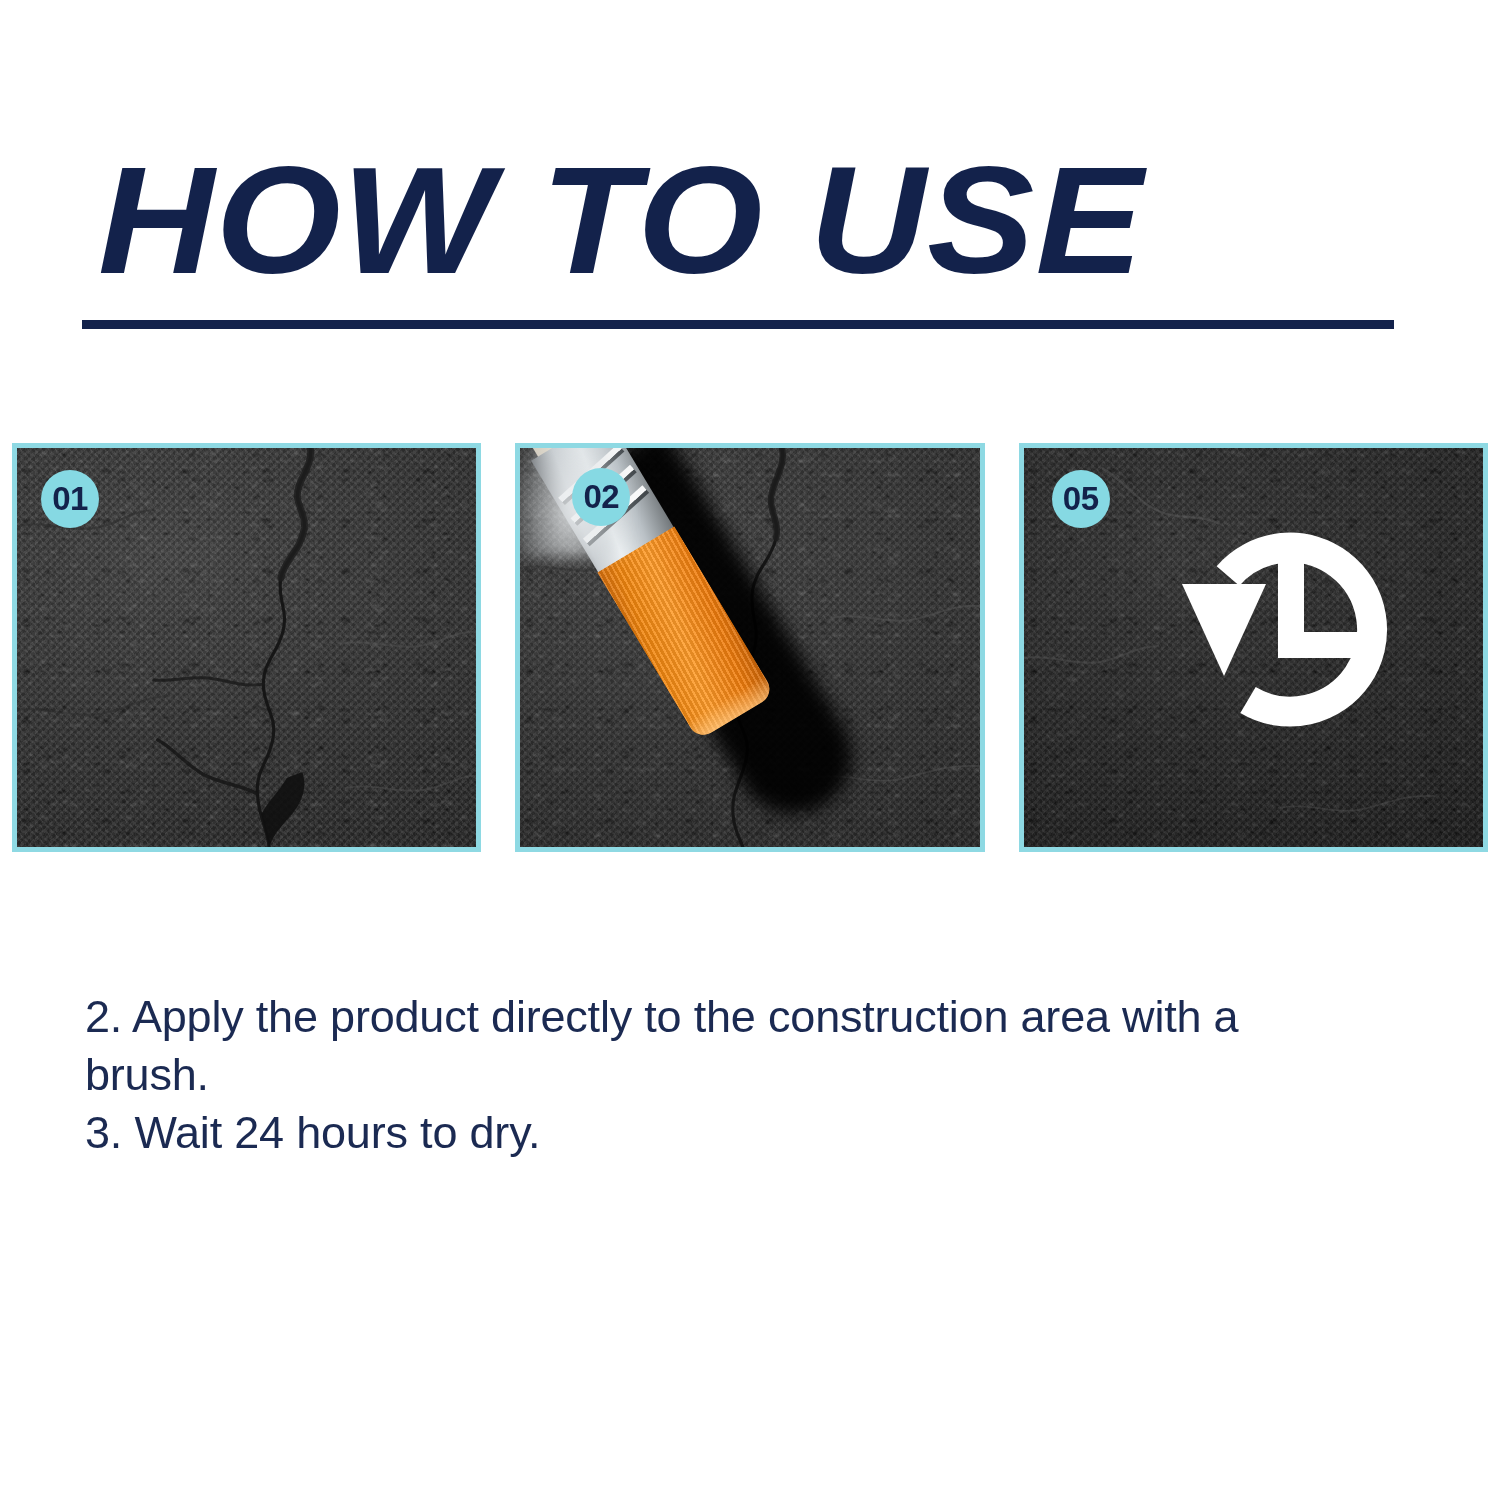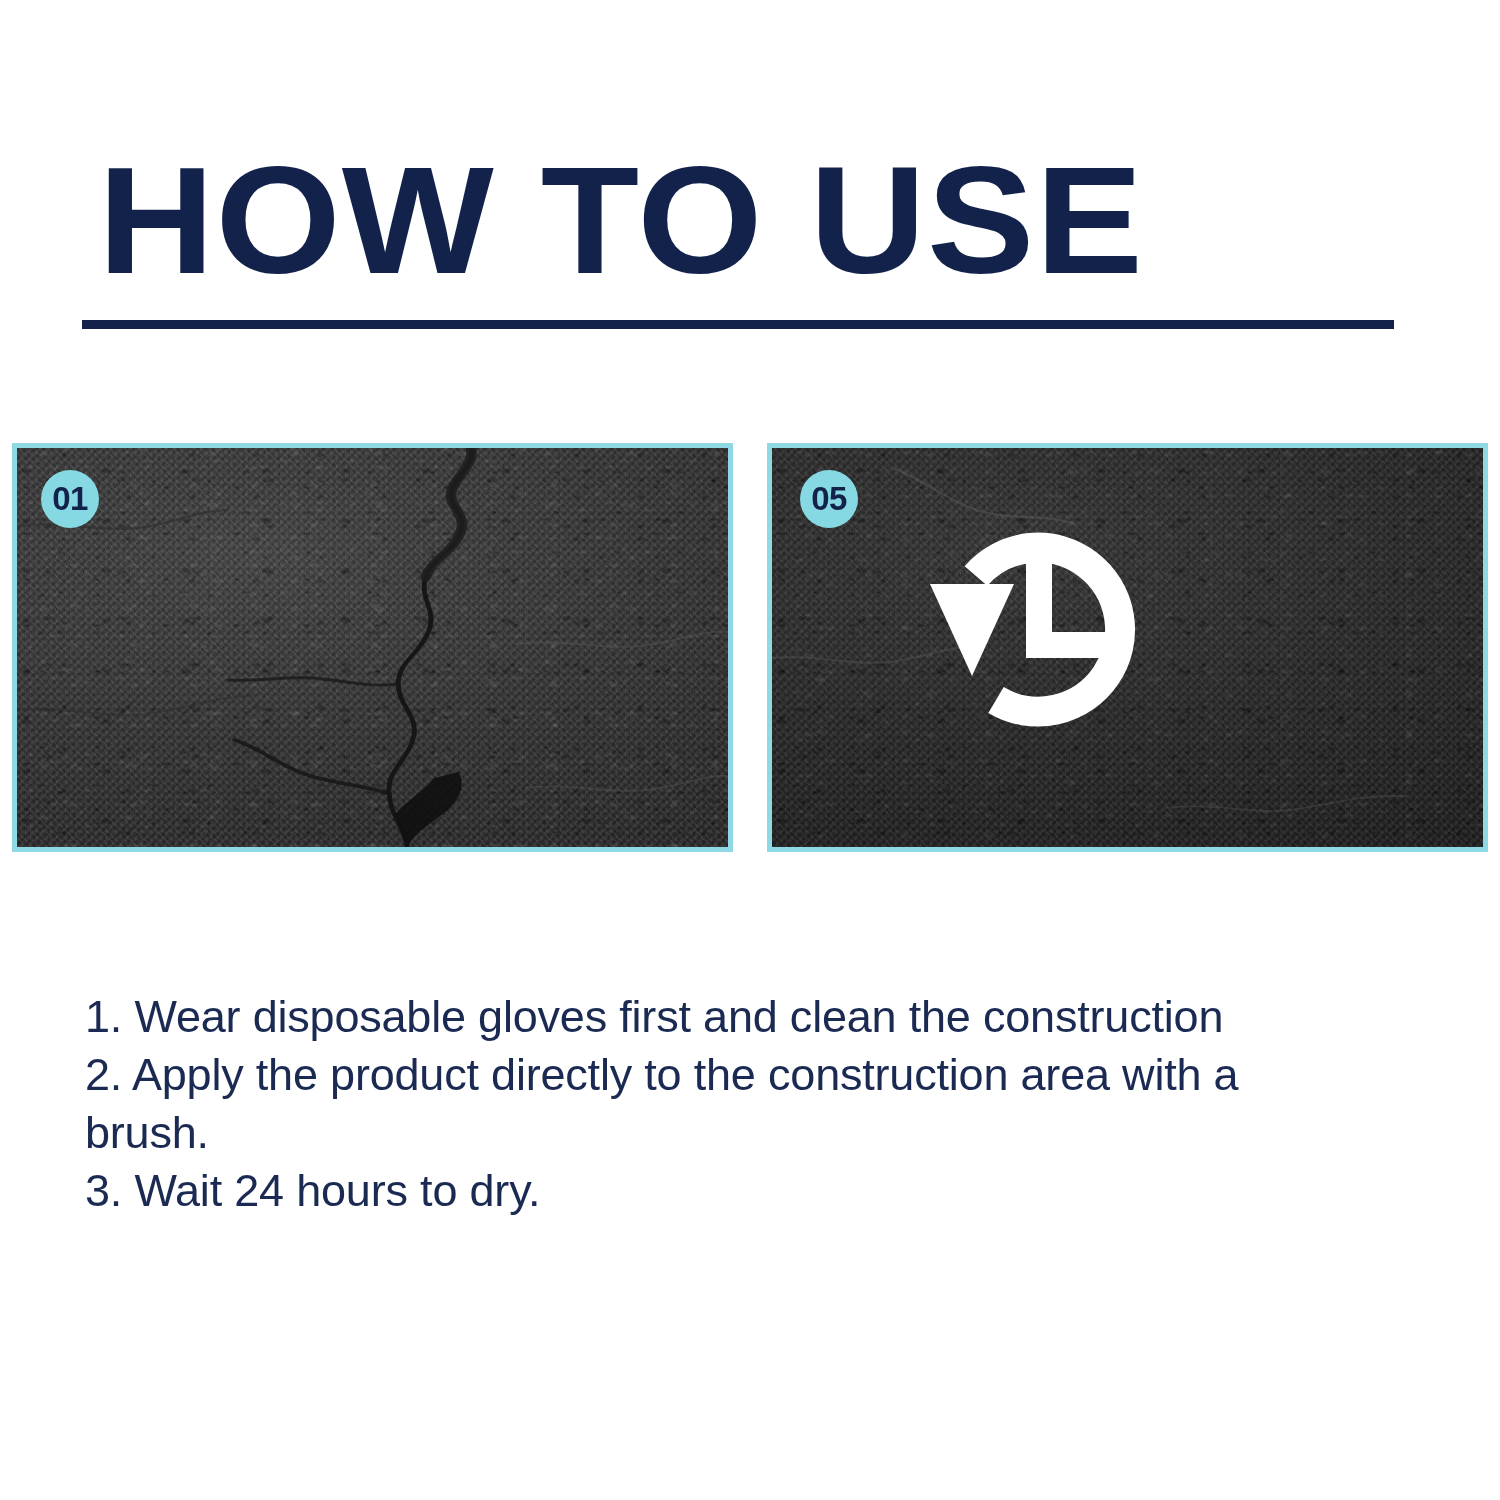--- a/index.html
+++ b/index.html
@@ -15,20 +15,21 @@
     font-family: "Liberation Sans", sans-serif;
   }
 
   
   #title-block {
     position: absolute;
     left: 0;
     top: 0;
     width: 1212px;
     height: 340px;
+    font-style: italic;
   }
   #page-title {
     position: absolute;
     left: 98px;
     top: 140px;
     width: 1306px;
     height: 160px;
     color: #13224b;
     font-family: "Liberation Sans Narrow", "Liberation Sans", sans-serif;
     font-weight: bold;
@@ -253,20 +254,45 @@
         <path d="M258 399 C264 382 276 374 286 360 C294 348 296 336 292 324 L276 330 C268 344 258 352 250 366 Z" fill="#101010" opacity=".9"></path>
         <path d="M0 78 C28 72 54 84 80 80 C104 76 118 62 140 62" stroke="#2b2b2b" stroke-width="2.2" fill="none" opacity=".55"></path>
         <path d="M0 262 C30 258 56 270 84 266 C112 262 130 248 156 248" stroke="#2b2b2b" stroke-width="2" fill="none" opacity=".5"></path>
         <path d="M330 196 C358 190 386 202 412 198 C436 194 452 182 470 184" stroke="#555555" stroke-width="2" fill="none" opacity=".45"></path>
         <path d="M336 340 C362 334 390 346 416 342 C440 338 456 326 470 328" stroke="#555555" stroke-width="1.8" fill="none" opacity=".4"></path>
       </svg>
       <div class="badge">01</div>
     </div>
   </div>
 
+  <div class="panel">
+    <div class="panel-inner">
+      <div class="stone variant-b"></div>
+      <svg class="crack-svg" viewBox="0 0 470 399" preserveAspectRatio="none">
+        <path d="M268 0 C272 16 262 28 258 44 C253 62 266 72 262 90 C257 112 242 120 238 142 C234 166 246 178 240 200 C234 224 220 232 220 254 C220 276 236 286 232 308 C228 332 216 342 218 366 C219 384 226 392 228 399" stroke="#141414" stroke-width="3.2" fill="none" stroke-linecap="round" opacity=".95"></path>
+        <path d="M268 0 C272 16 262 28 258 44 C253 62 266 72 262 90" stroke="#1c1c1c" stroke-width="6.5" fill="none" stroke-linecap="round" opacity=".85"></path>
+        <path d="M318 170 C346 164 374 176 400 172 C424 168 442 156 470 158" stroke="#585858" stroke-width="2" fill="none" opacity=".45"></path>
+        <path d="M300 330 C328 324 358 336 384 332 C410 328 430 316 470 318" stroke="#585858" stroke-width="1.8" fill="none" opacity=".42"></path>
+        <path d="M0 120 C26 114 50 126 74 122 C96 118 110 106 132 106" stroke="#2c2c2c" stroke-width="2" fill="none" opacity=".5"></path>
+      </svg>
+      <div id="brush-shadow"></div>
+      <div id="brush-group">
+        <div class="brush-handle"></div>
+        <div class="brush-ferrule">
+          <div class="crimp" style="left:4px; top:38px; width:80px;"></div>
+          <div class="crimp" style="left:4px; top:62px; width:80px;"></div>
+          <div class="crimp" style="left:4px; top:86px; width:80px;"></div>
+        </div>
+        <div class="brush-bristles"></div>
+        <div class="bristle-tip" style="top:360px;"></div>
+      </div>
+      <div id="brush-smoke"></div>
+      <div class="badge" style="left:52px; top:20px;">02</div>
+    </div>
+  </div>
 
   <div class="panel">
     <div class="panel-inner">
       <div class="stone variant-c"></div>
       <svg class="crack-svg" viewBox="0 0 470 399" preserveAspectRatio="none">
         <path d="M80 20 C104 34 118 56 140 64 C160 72 182 66 200 76" stroke="#5c5c5c" stroke-width="2.2" fill="none" opacity=".42"></path>
         <path d="M0 210 C28 206 52 218 78 214 C100 210 116 198 138 198" stroke="#5a5a5a" stroke-width="2" fill="none" opacity=".38"></path>
         <path d="M260 360 C288 354 316 366 342 362 C366 358 386 346 420 348" stroke="#5a5a5a" stroke-width="1.8" fill="none" opacity=".35"></path>
       </svg>
 
@@ -281,17 +307,16 @@
         <rect x="142" y="164" width="86" height="26" fill="#ffffff"></rect>
       </svg>
 
       <div class="badge" style="left:28px; top:22px;">05</div>
     </div>
   </div>
 
 </div>
 
 <div id="instructions">
-  <div class="line">1. Wear disposable gloves first and clean the construction</div>
   <div class="line">2. Apply the product directly to the construction area with a</div>
   <div class="line">brush.</div>
   <div class="line">3. Wait 24 hours to dry.</div>
 </div>
 
 </body></html>

